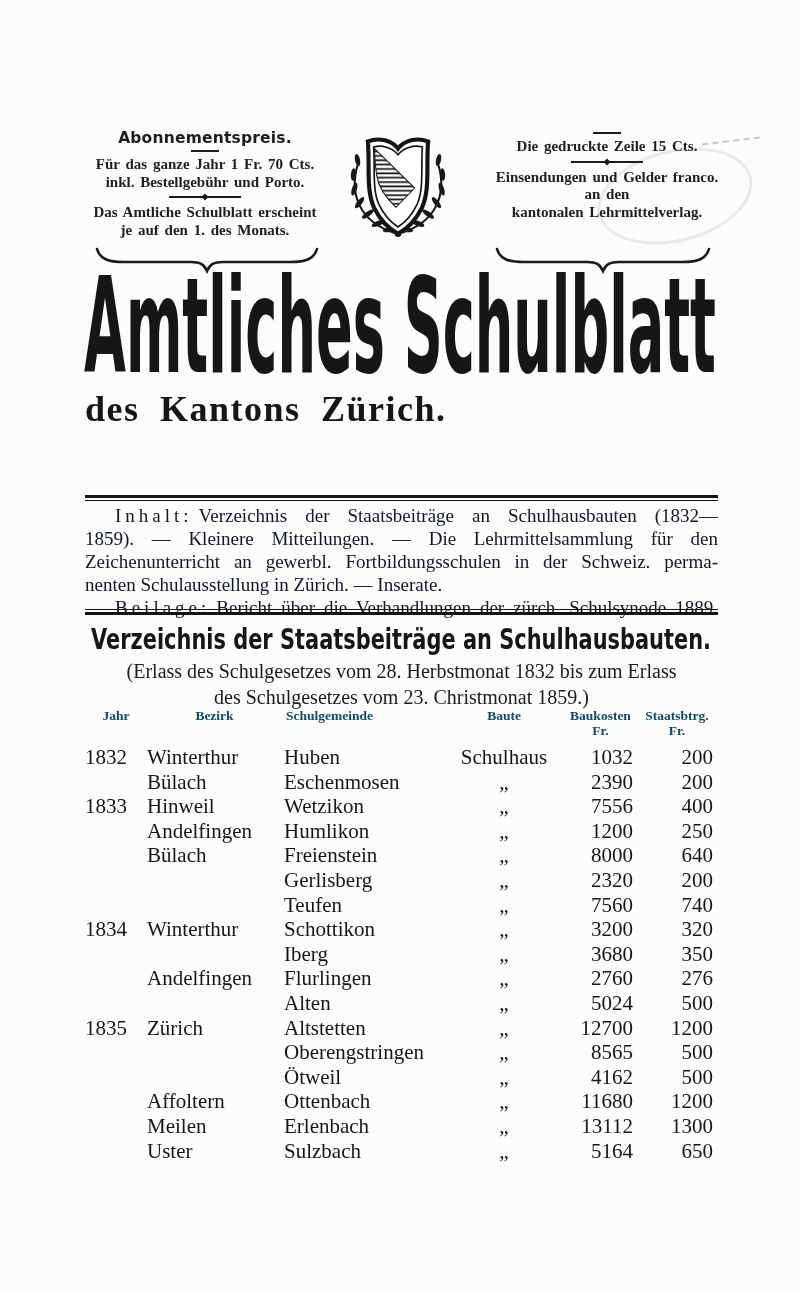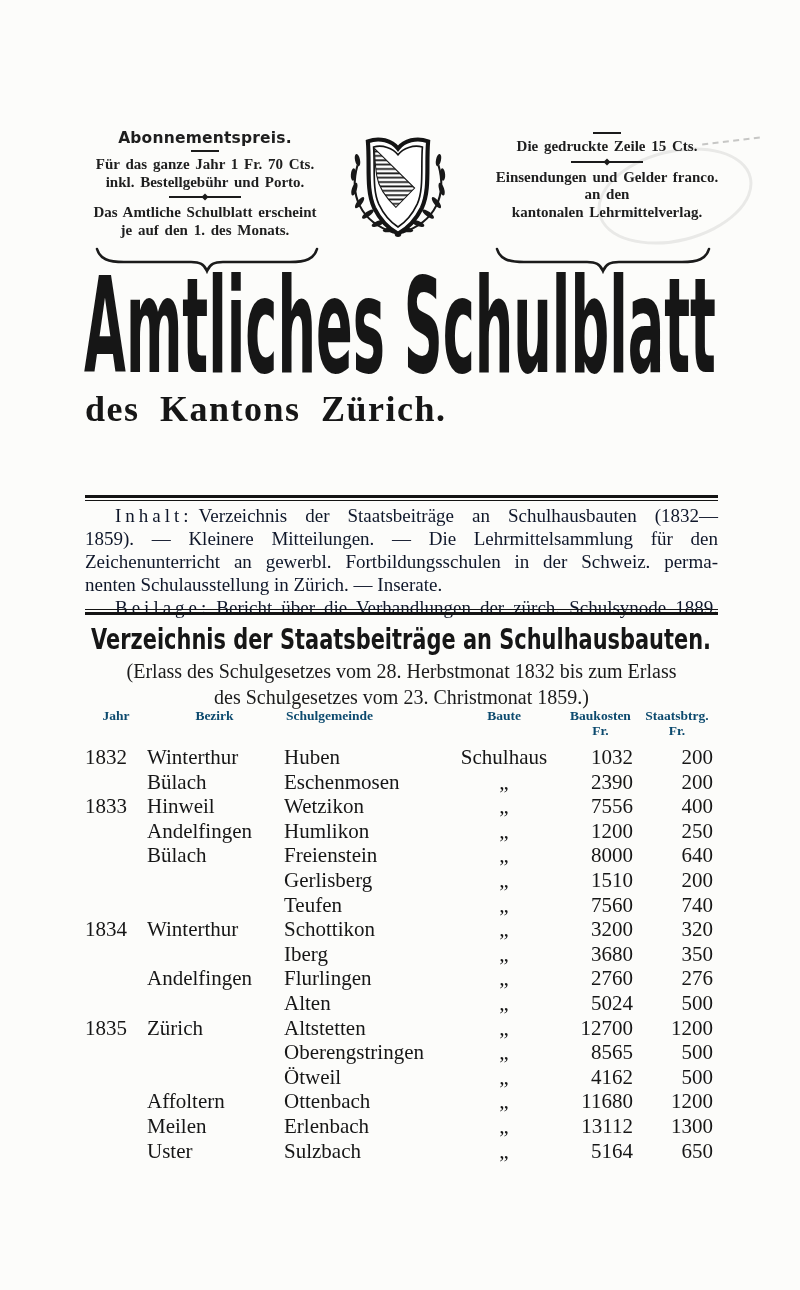--- a/index.html
+++ b/index.html
@@ -220,21 +220,21 @@
           <span class="tc tc-gemeinde">Freienstein</span>
           <span class="tc tc-baute">„</span>
           <span class="tc tc-kosten">8000</span>
           <span class="tc tc-beitrag">640</span>
         </div>
         <div class="trow">
           <span class="tc tc-jahr"></span>
           <span class="tc tc-bezirk"></span>
           <span class="tc tc-gemeinde">Gerlisberg</span>
           <span class="tc tc-baute">„</span>
-          <span class="tc tc-kosten">1510</span>
+          <span class="tc tc-kosten">2320</span>
           <span class="tc tc-beitrag">200</span>
         </div>
         <div class="trow">
           <span class="tc tc-jahr"></span>
           <span class="tc tc-bezirk"></span>
           <span class="tc tc-gemeinde">Teufen</span>
           <span class="tc tc-baute">„</span>
           <span class="tc tc-kosten">7560</span>
           <span class="tc tc-beitrag">740</span>
         </div>

